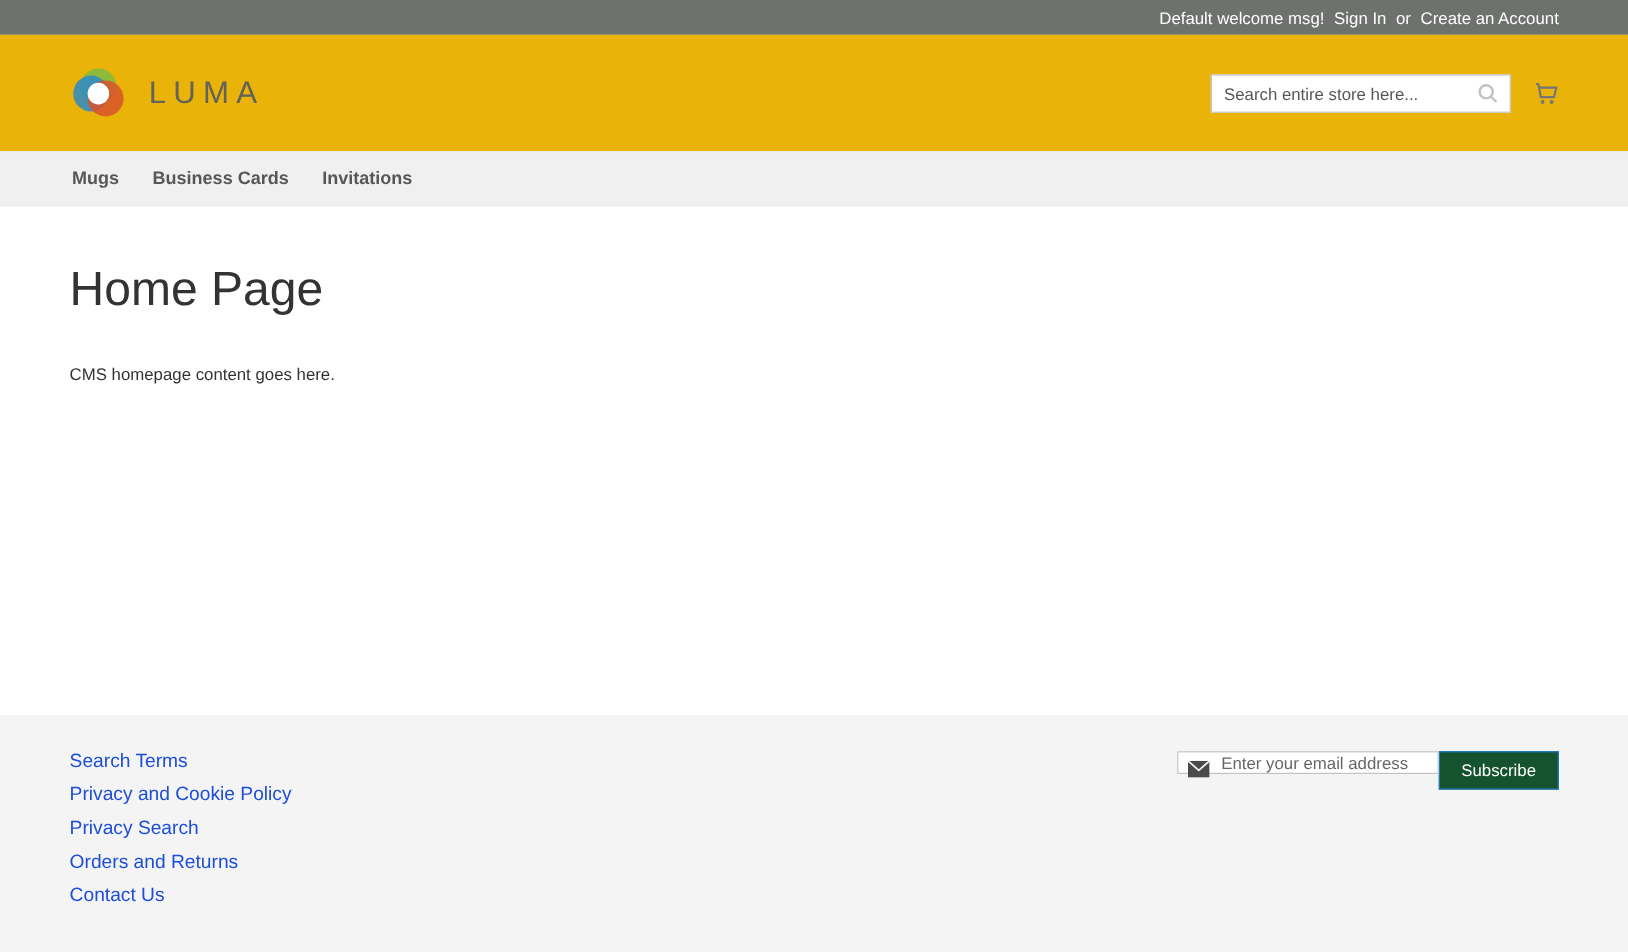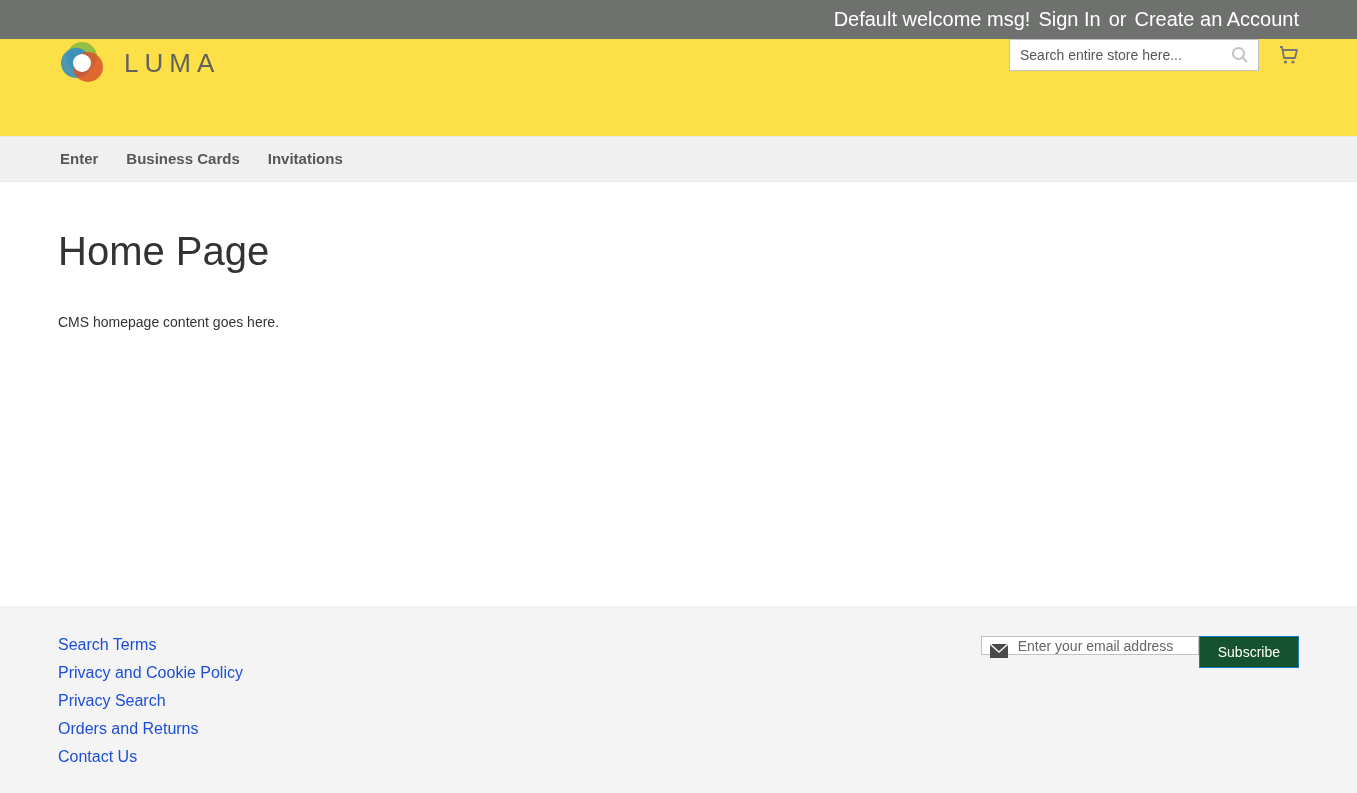--- a/index.html
+++ b/index.html
@@ -1,35 +1,35 @@
 <!DOCTYPE html>
 <html><head>
 <meta charset="utf-8">
 <style>
 * { margin: 0; padding: 0; box-sizing: border-box; }
 body { font-family: 'Helvetica Neue', Helvetica, Arial, sans-serif; color: #333; }
 
 .panel-header {
   background: #6e716e;
-  height: 39px;
+  height: 29px;
   display: flex;
   justify-content: flex-end;
   align-items: center;
   padding: 0 58px 0 0;
   color: #fff;
-  font-size: 20px;
+  font-size: 14px;
 }
 .panel-header span { margin-left: 8px; }
 .panel-header a { color: #fff; text-decoration: none; margin-left: 8px; cursor: pointer; }
 
 .header-main {
-  background: #fde047;
+  background: #eab308;
   height: 97px;
   display: flex;
-  align-items: flex-start;
+  align-items: center;
   padding: 0 58px;
   justify-content: space-between;
 }
 .logo-area { display: flex; align-items: center; }
 .logo-text { font-size: 26px; font-weight: 400; color: #63625c; letter-spacing: 6px; margin-left: 14px; font-family: Arial, sans-serif; }
 .header-right { display: flex; align-items: center; gap: 18px; }
 .search-box { position: relative; width: 250px; text-decoration: underline; }
 .search-box input {
   width: 100%; height: 32px; padding: 0 36px 0 10px;
   border: 1px solid #c2c2c2; font-size: 14px; font-family: inherit;
@@ -108,21 +108,21 @@
     </div>
     <svg width="22" height="22" viewBox="0 0 22 22">
       <path d="M3 3 L5 3 L7 14 L18 14 L20 6 L6 6" fill="none" stroke="#757575" stroke-width="1.8" stroke-linejoin="round"></path>
       <circle cx="8.5" cy="18" r="1.6" fill="#757575"></circle>
       <circle cx="16" cy="18" r="1.6" fill="#757575"></circle>
     </svg>
   </div>
 </div>
 
 <div class="nav-bar">
-  <a>Enter</a>
+  <a>Mugs</a>
   <a>Business Cards</a>
   <a>Invitations</a>
 </div>
 
 <div class="main-content">
   <h1 class="page-title">Home Page</h1>
   <p class="cms-content">CMS homepage content goes here.</p>
 </div>
 
 <div class="footer">

